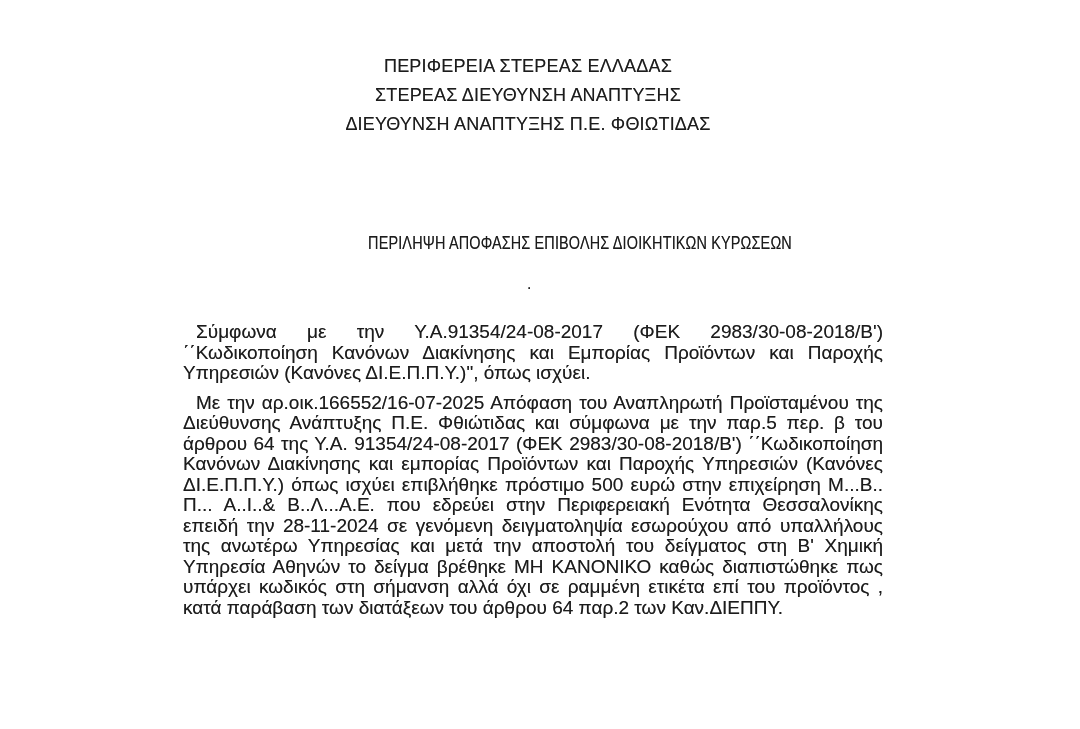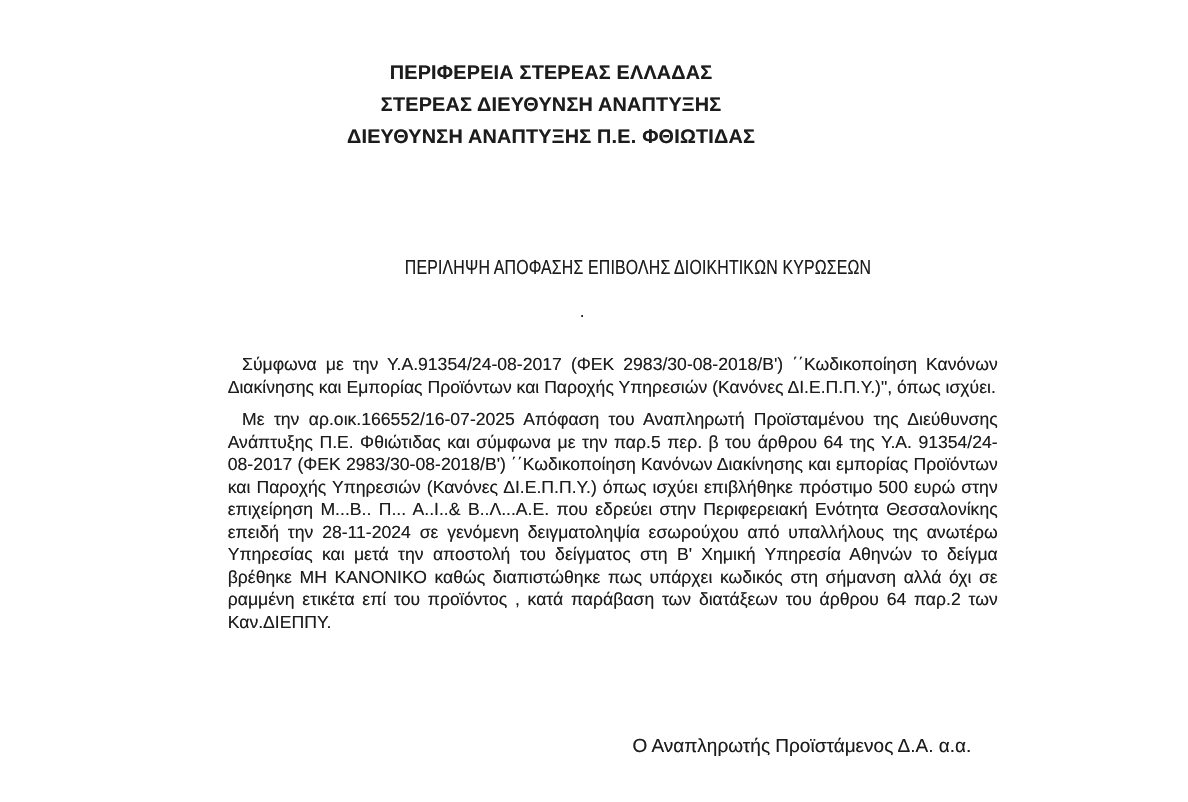--- a/index.html
+++ b/index.html
@@ -16,24 +16,23 @@
     font-family: "Liberation Sans", sans-serif;
     color: #1c1c1c;
     
     text-shadow: 0 0 0.45px rgba(30,30,30,0.55);
   }
 
   
   .letterhead {
     position: absolute;
     top: 52px;
-    left: 161px;
+    left: 188px;
     width: 680px;
     text-align: center;
-    font-weight: bold;
   }
   .letterhead .hline {
     font-size: 18px;
     line-height: 29px;
     letter-spacing: 0.2px;
     white-space: nowrap;
   }
 
   
   .doc-title {
@@ -60,25 +59,24 @@
     line-height: 16px;
     color: #222;
   }
 
   
   .body-text {
     position: absolute;
     top: 322px;
     left: 183px;
     width: 700px;
-    font-size: 16px;
+    font-size: 19px;
     line-height: 20.5px;
     text-align: justify;
     letter-spacing: 0px;
-    margin-left: 24px;
   }
   .body-text p {
     margin: 0 0 9px 0;
     text-indent: 13px;
   }
 
   
   .signature {
     position: absolute;
     top: 668px;
@@ -104,15 +102,14 @@
 
   <div class="doc-title">ΠΕΡΙΛΗΨΗ ΑΠΟΦΑΣΗΣ ΕΠΙΒΟΛΗΣ ΔΙΟΙΚΗΤΙΚΩΝ ΚΥΡΩΣΕΩΝ</div>
 
   <div class="title-mark">.</div>
 
   <div class="body-text">
     <p>Σύμφωνα με την Υ.Α.91354/24-08-2017 (ΦΕΚ 2983/30-08-2018/Β') ΄΄Κωδικοποίηση Κανόνων Διακίνησης και Εμπορίας Προϊόντων και Παροχής Υπηρεσιών (Κανόνες ΔΙ.Ε.Π.Π.Υ.)", όπως  ισχύει.</p>
     <p>Με την αρ.οικ.166552/16-07-2025 Απόφαση του Αναπληρωτή Προϊσταμένου της Διεύθυνσης Ανάπτυξης Π.Ε. Φθιώτιδας και σύμφωνα με την παρ.5 περ. β του άρθρου 64 της Υ.Α. 91354/24-08-2017 (ΦΕΚ 2983/30-08-2018/Β') ΄΄Κωδικοποίηση Κανόνων Διακίνησης και εμπορίας Προϊόντων και Παροχής Υπηρεσιών (Κανόνες ΔΙ.Ε.Π.Π.Υ.) όπως  ισχύει επιβλήθηκε πρόστιμο 500 ευρώ στην επιχείρηση Μ...Β.. Π... Α..Ι..&amp; Β..Λ...Α.Ε. που εδρεύει στην Περιφερειακή Ενότητα Θεσσαλονίκης επειδή την 28-11-2024 σε γενόμενη δειγματοληψία εσωρούχου από υπαλλήλους της ανωτέρω Υπηρεσίας και μετά την αποστολή του δείγματος στη Β' Χημική Υπηρεσία Αθηνών  το δείγμα βρέθηκε ΜΗ ΚΑΝΟΝΙΚΟ καθώς διαπιστώθηκε πως υπάρχει κωδικός στη σήμανση αλλά όχι σε ραμμένη ετικέτα επί του προϊόντος , κατά παράβαση των διατάξεων του άρθρου 64 παρ.2 των Καν.ΔΙΕΠΠΥ.</p>
   </div>
 
-  <div class="signature">Ο Αναπληρωτής Προϊστάμενος Δ.Α. α.α.</div>
 
 </div>
 
 </body></html>

